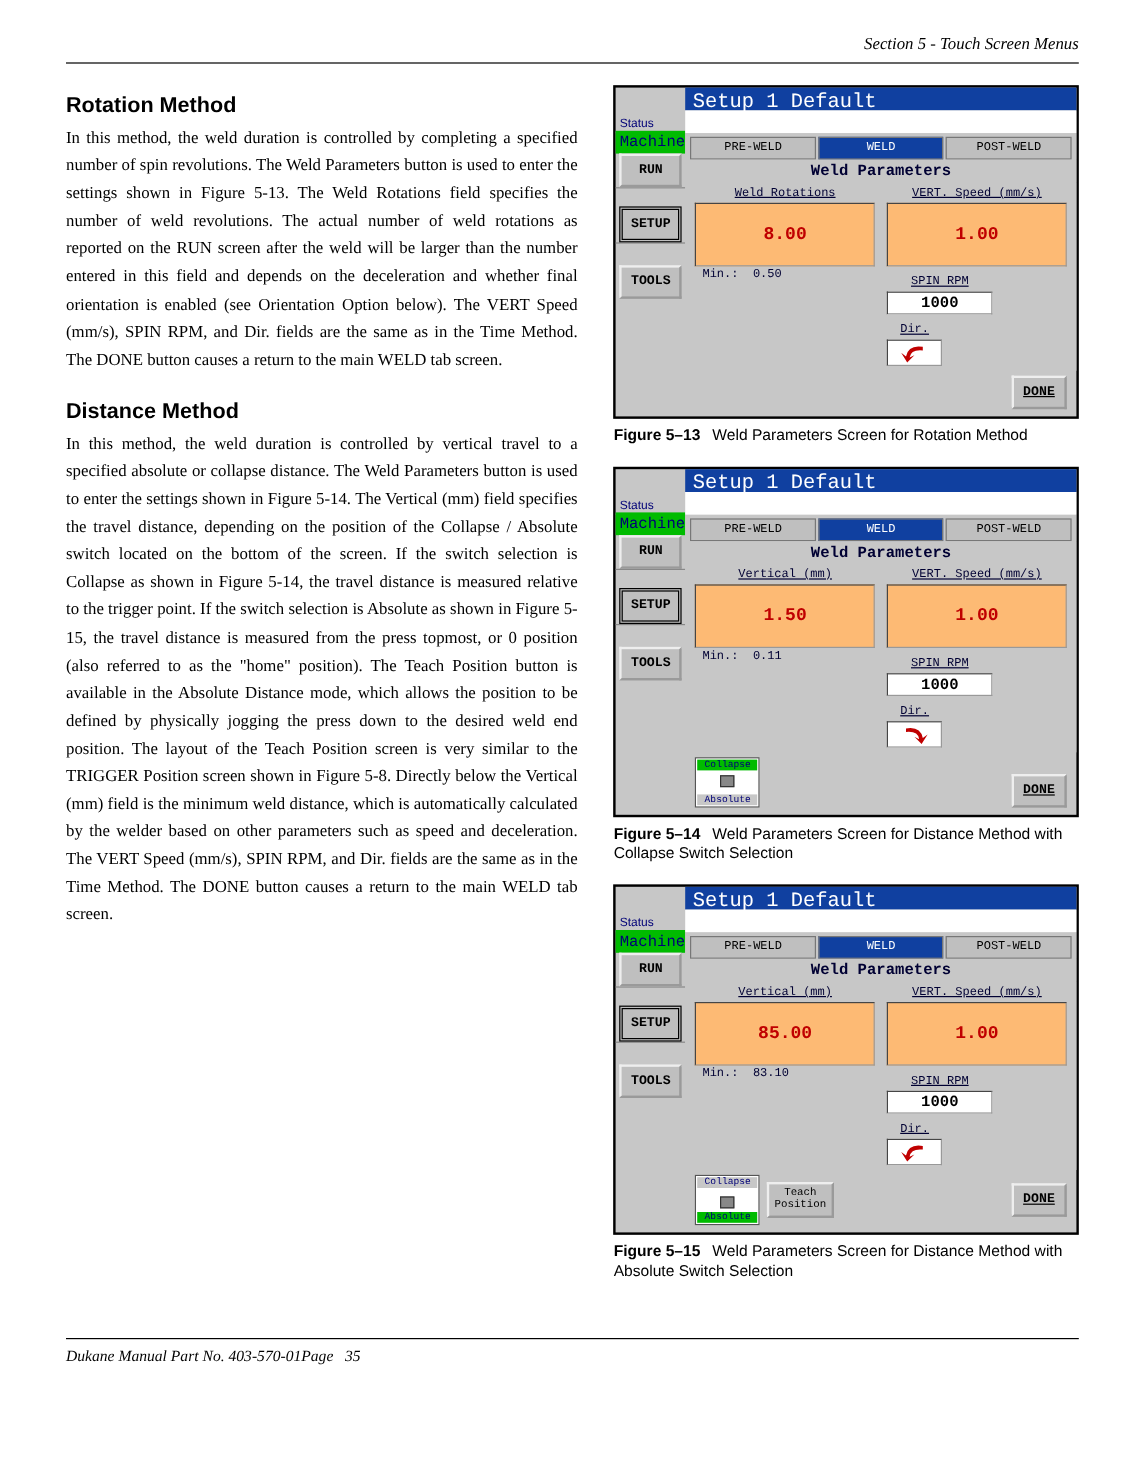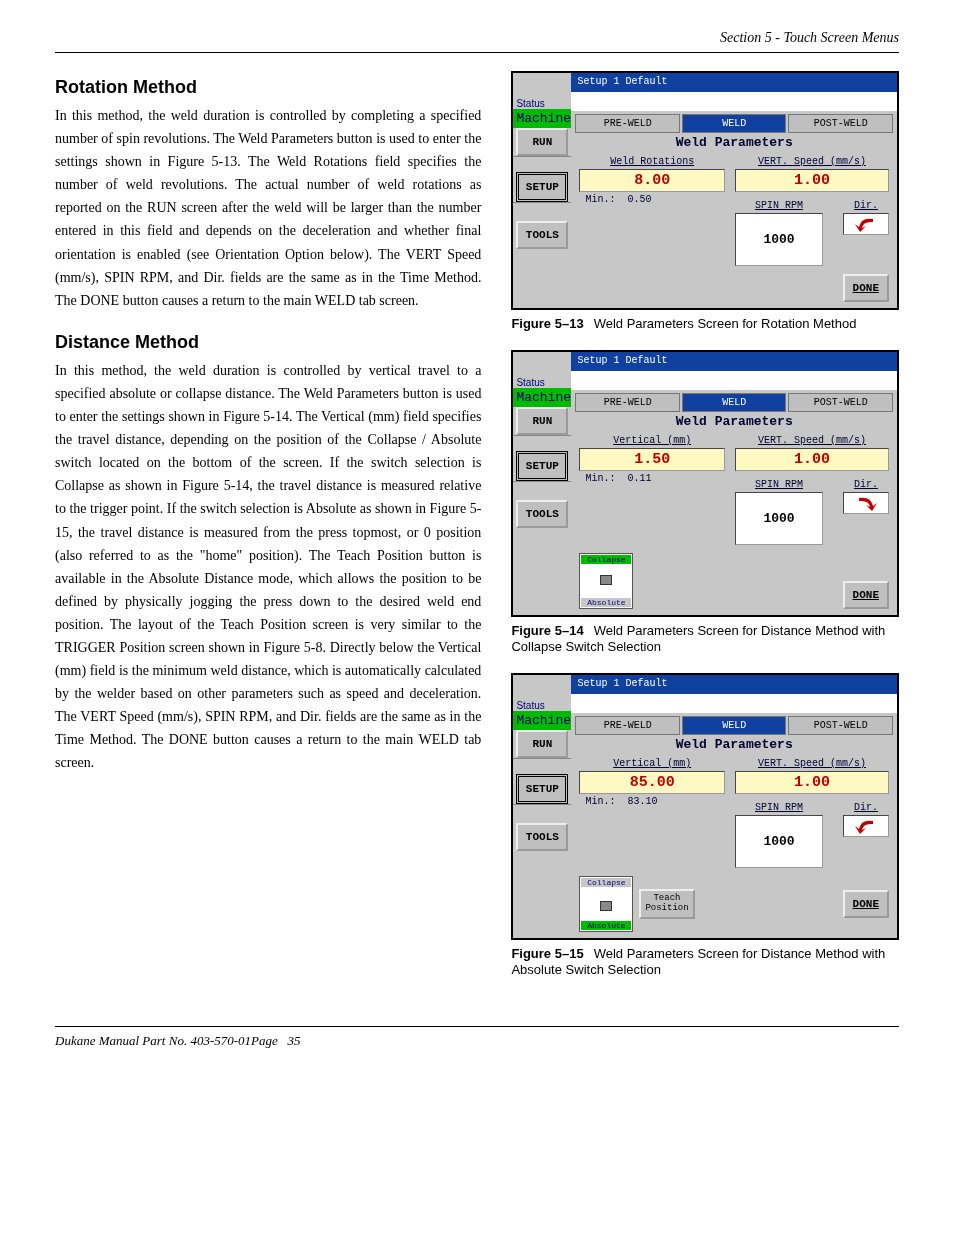--- a/index.html
+++ b/index.html
@@ -16,41 +16,41 @@
   .screen { border: 2px solid #000; width: 100%; background: #c7c7c7; position: relative; margin-bottom: 6px; }
   .screen-inner { display: flex; }
   .side { width: 58px; display: flex; flex-direction: column; }
   .side-row { height: 46px; border-bottom: 1px solid #888; display: flex; align-items: flex-end; justify-content: center; }
   .side-row.first { height: 38px; align-items: flex-start; padding-top:2px;}
   .side-btn { font-family: "Courier New", monospace; font-weight: bold; font-size: 11px; background:#bfbfbf; border:2px outset #eee; padding:6px 2px; width:52px; text-align:center;}
   .side-btn.sel { border:3px double #000; }
   .status-lbl { font-family:Liberation Sans, sans-serif; font-size:10px; color:#007; padding-left:3px;width:100%;text-align:left;margin-top:40px;}
   .machine-lbl { font-family:"Courier New",monospace;font-size:13px;background:#0b0;color:#007;padding:2px 3px;width:100%;text-align:left;}
   .main { flex: 1; display:flex;flex-direction:column;}
-  .titlebar{background:#1040a0;color:#fff;font-family:"Courier New",monospace;font-size:10px;padding:3px 6px;height:19px;}
+  .titlebar{background:#1040a0;color:#fff;font-family:"Courier New",monospace;font-size:17px;padding:3px 6px;height:19px;}
   .whitebar{background:#fff;height:19px;}
   .tabrow{display:flex;height:22px;align-items:flex-end;background:#c7c7c7;padding:0 4px;gap:2px;}
   .tab{flex:1;text-align:center;font-family:"Courier New",monospace;font-size:10px;background:#bfbfbf;border:1px solid #777;padding:3px 0;}
   .tab.active{background:#1040a0;color:#fff;}
   .subtitle{text-align:center;font-family:"Courier New",monospace;font-weight:bold;font-size:13px;color:#003;background:#c7c7c7;padding:2px 0;}
   .params{flex:1;background:#c7c7c7;position:relative;padding:4px 8px 4px 8px;}
   .prow{display:flex;gap:10px;}
   .pcell{flex:1;}
   .plabel{font-family:"Courier New",monospace;font-size:10px;color:#003;text-align:center;text-decoration:underline;}
-  .pval{font-family:"Courier New",monospace;font-weight:bold;font-size:15px;color:#c00000;text-align:center;background:#fef9c3;border:1px inset #999;margin:2px 0;padding:2px;}
+  .pval{font-family:"Courier New",monospace;font-weight:bold;font-size:15px;color:#c00000;text-align:center;background:#fdba74;border:1px inset #999;margin:2px 0;padding:17px;}
   .pmin{font-family:"Courier New",monospace;font-size:10px;color:#003;padding-left:6px;}
-  .spinrow{display:flex;gap:20px;margin-top:8px;justify-content:flex-end;align-items:flex-start;}
+  .spinrow{display:flex;gap:8px;margin-top:8px;justify-content:flex-end;align-items:flex-start;flex-direction:column;}
   .spingroup{width:88px;}
   .spinlabel{font-family:"Courier New",monospace;font-size:10px;color:#003;text-decoration:underline;text-align:center;}
-  .spinval{font-family:"Courier New",monospace;font-weight:bold;font-size:13px;color:#000;text-align:center;background:#fff;border:1px inset #999;margin-top:2px;padding:18px;}
+  .spinval{font-family:"Courier New",monospace;font-weight:bold;font-size:13px;color:#000;text-align:center;background:#fff;border:1px inset #999;margin-top:2px;padding:1px;}
   .dirgroup{width:46px;}
   .dirbox{background:#fff;border:1px inset #999;height:22px;margin-top:2px;display:flex;align-items:center;justify-content:center;}
   .bottomrow{display:flex;justify-content:space-between;align-items:flex-end;padding:4px 8px 6px 8px;}
   .donebtn{font-family:"Courier New",monospace;font-weight:bold;font-size:11px;background:#bfbfbf;border:2px outset #eee;padding:6px 8px;text-decoration:underline;}
-  .switch{width:54px;height:56px;border:1px solid #555;background:#fff;font-family:"Courier New",monospace;font-size:8px;color:#007;display:flex;flex-direction:column;justify-content:space-between;padding:1px;}
+  .switch{width:54px;height:42px;border:1px solid #555;background:#fff;font-family:"Courier New",monospace;font-size:8px;color:#007;display:flex;flex-direction:column;justify-content:space-between;padding:1px;}
   .sw-on{background:#0b0;text-align:center;}
   .sw-mid{display:flex;justify-content:center;}
   .sw-knob{width:12px;height:10px;background:#888;border:1px solid #333;}
   .sw-off{background:#c7c7c7;text-align:center;}
   .teachbtn{font-family:"Courier New",monospace;font-size:9px;background:#bfbfbf;border:2px outset #eee;padding:3px 4px;text-align:center;line-height:1.1;}
   .caption{font-size:13px;margin:2px 0 18px 0;}
   .caption b{font-family:Arial,Helvetica,sans-serif;font-weight:bold;margin-right:10px;}
   .caption span{font-family:Arial,Helvetica,sans-serif;}
   .footer{display:flex;justify-content:flex-start;font-style:italic;font-size:13px;margin-top:30px;border-top:1.2px solid #000;padding-top:6px;}
   svg.arrow{width:26px;height:18px;}

